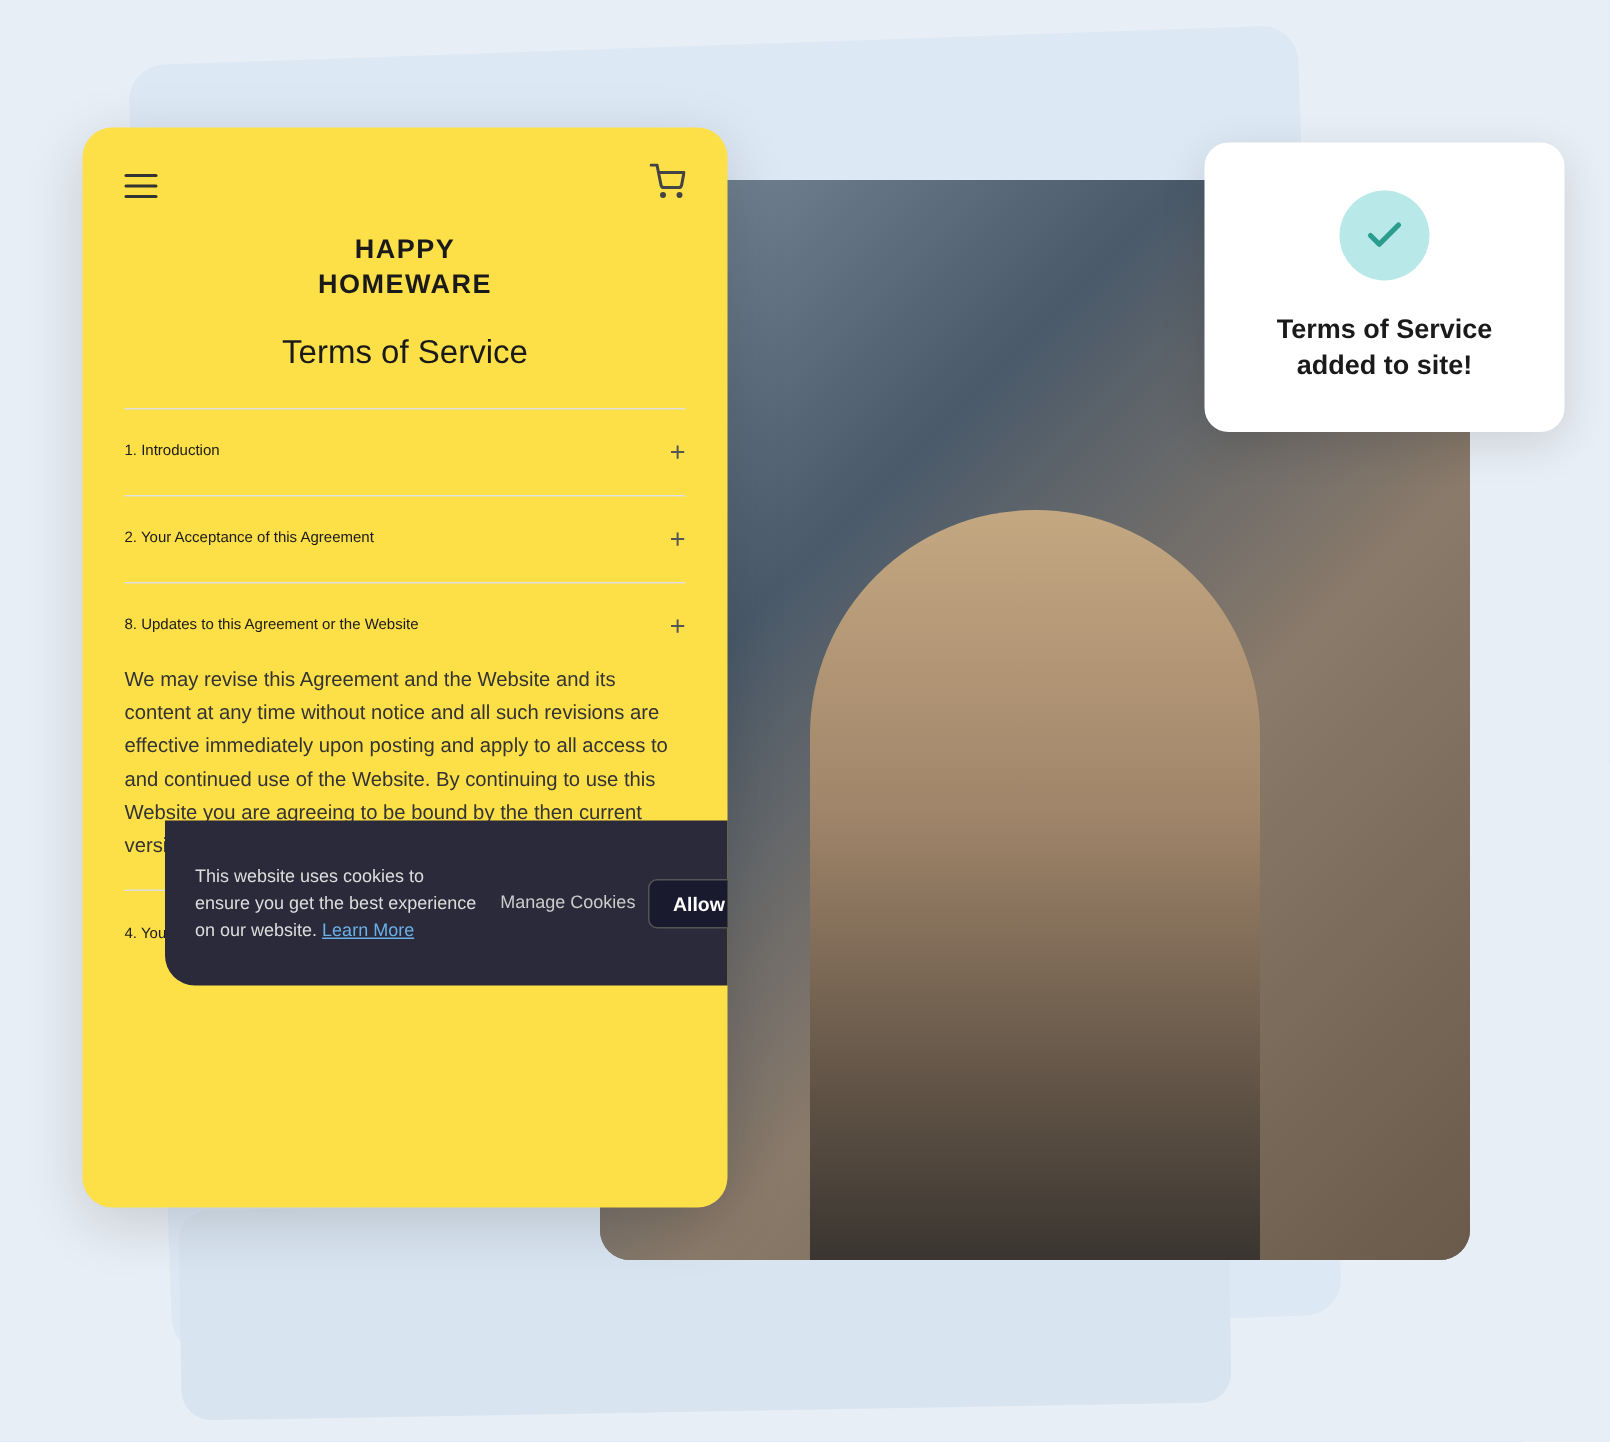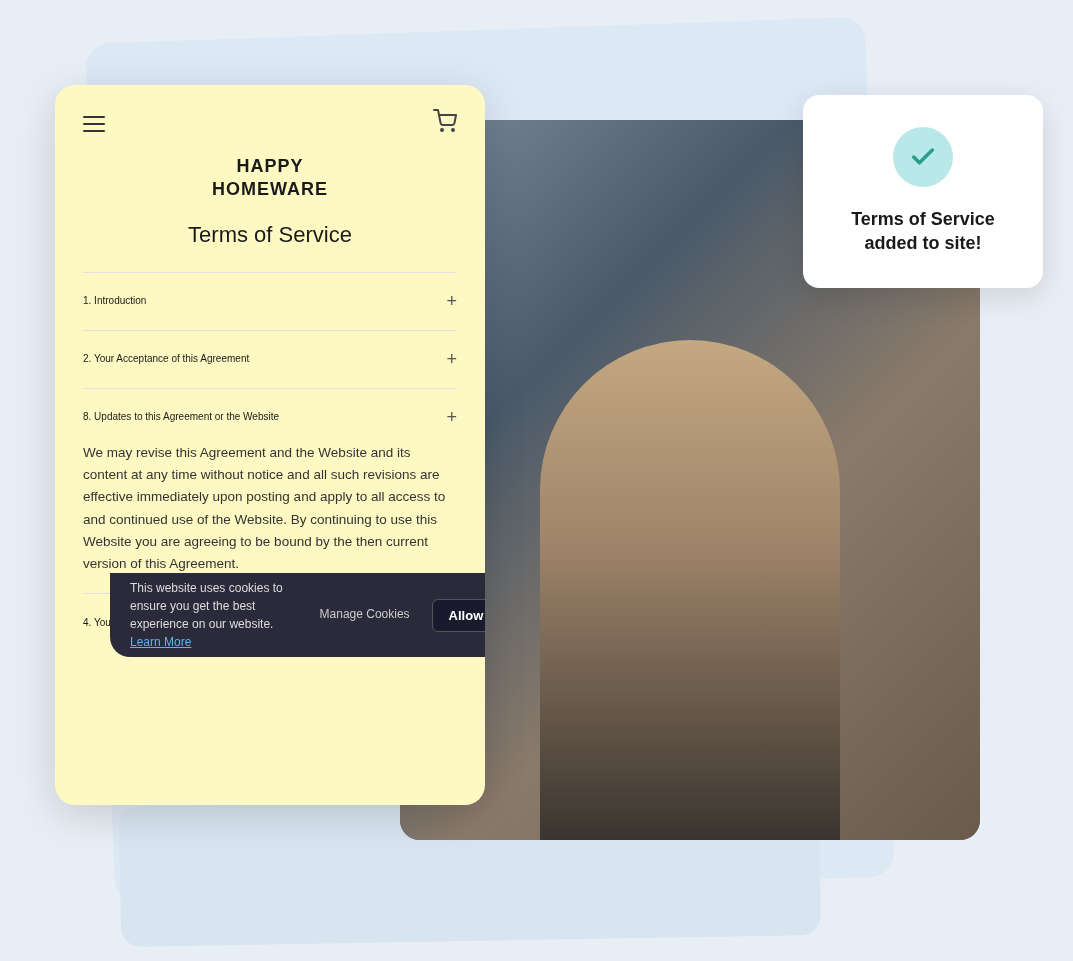--- a/index.html
+++ b/index.html
@@ -65,21 +65,21 @@
       border-radius: 50% 50% 0 0 / 30% 30% 0 0;
     }
 
     
     .main-card {
       position: absolute;
       top: 85px;
       left: 55px;
       width: 430px;
       height: 720px;
-      background: #fef9c3;
+      background: #fde047;
       border-radius: 20px;
       box-shadow: 0 10px 40px rgba(0,0,0,0.15);
       z-index: 3;
       overflow: hidden;
       display: flex;
       flex-direction: column;
     }
 
     .card-header {
       display: flex;
@@ -172,21 +172,21 @@
     }
 
     
     .cookie-banner {
       position: absolute;
       bottom: 148px;
       left: 55px;
       width: 430px;
       background: #2a2a3a;
       color: #fff;
-      padding: 6px 20px;
+      padding: 28px 20px;
       display: flex;
       align-items: center;
       gap: 16px;
       z-index: 4;
       border-radius: 0 0 20px 20px;
     }
 
     .cookie-text {
       font-size: 12px;
       line-height: 1.5;
@@ -196,21 +196,21 @@
 
     .cookie-text a {
       color: #6ab0e8;
       text-decoration: underline;
       cursor: pointer;
     }
 
     .cookie-actions {
       display: flex;
       align-items: center;
-      gap: 22px;
+      gap: 8px;
       flex-shrink: 0;
     }
 
     .manage-cookies-btn {
       font-size: 12px;
       color: #ccc;
       background: none;
       border: none;
       cursor: pointer;
       white-space: nowrap;

